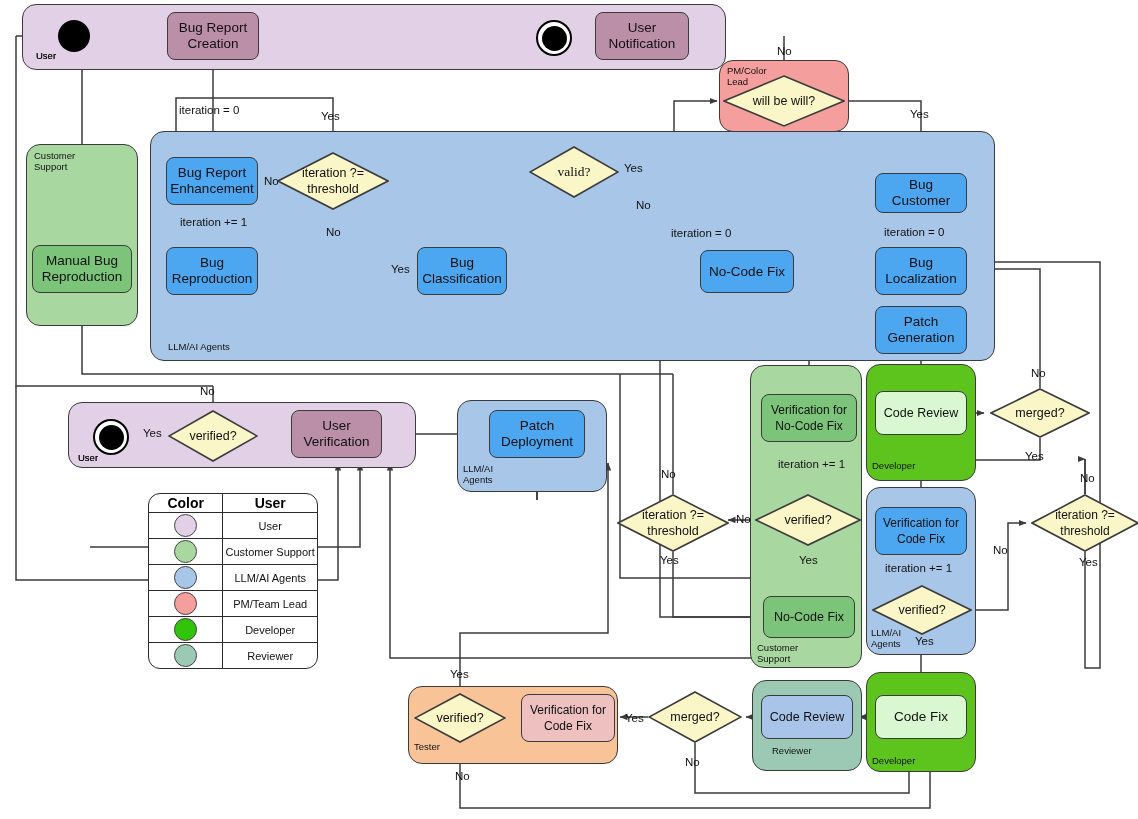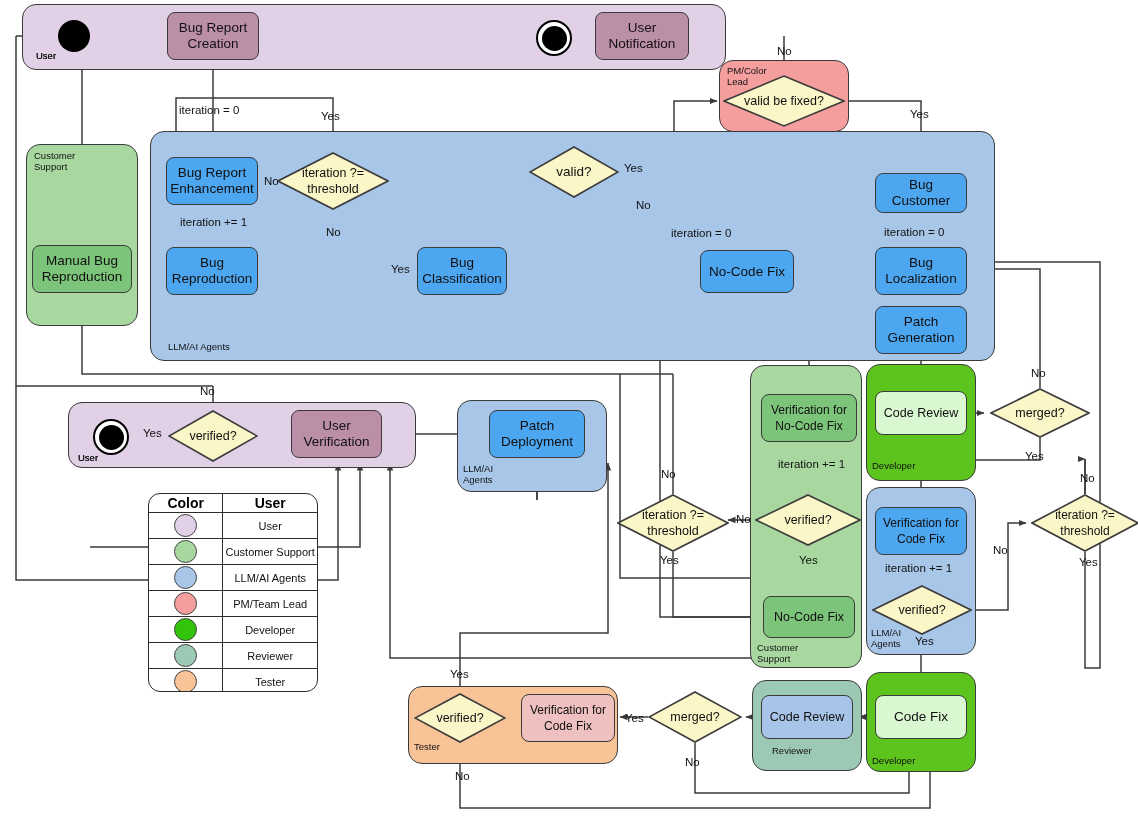--- a/index.html
+++ b/index.html
@@ -236,31 +236,31 @@
   <div class="node" style="left:521px;top:694px;width:94px;height:48px;background:#EFC0C0;white-space:pre-line;font-size:12px;">Verification for
 Code Fix</div>
 
   <div class="diamond" style="left:277px;top:152px;width:112px;height:58px;">
     <svg class="dshape" viewBox="0 0 112 58" preserveAspectRatio="none">
         <polygon points="56,1 111,29 56,57 1,29" fill="#FBF6C8" stroke="#3b3b3b" stroke-width="1.6"></polygon>
       </svg>
     <div class="dtext" style="white-space:pre-line;font-size:12.5px;">iteration ?=
 threshold</div>
   </div>
-  <div class="diamond" style="left:529px;top:146px;width:90px;height:52px;">
+  <div class="diamond" style="left:529px;top:146px;width:90px;height:52px;font-family:Liberation Serif, serif;">
     <svg class="dshape" viewBox="0 0 90 52" preserveAspectRatio="none">
         <polygon points="45,1 89,26 45,51 1,26" fill="#FBF6C8" stroke="#3b3b3b" stroke-width="1.6"></polygon>
       </svg>
     <div class="dtext">valid?</div>
   </div>
   <div class="diamond" style="left:723px;top:75px;width:122px;height:52px;">
     <svg class="dshape" viewBox="0 0 122 52" preserveAspectRatio="none">
         <polygon points="61,1 121,26 61,51 1,26" fill="#FBF6C8" stroke="#3b3b3b" stroke-width="1.6"></polygon>
       </svg>
-    <div class="dtext" style="font-size:12.5px;">valid be fixed?</div>
+    <div class="dtext" style="font-size:12.5px;">will be will?</div>
   </div>
   <div class="diamond" style="left:168px;top:410px;width:90px;height:52px;">
     <svg class="dshape" viewBox="0 0 90 52" preserveAspectRatio="none">
         <polygon points="45,1 89,26 45,51 1,26" fill="#FBF6C8" stroke="#3b3b3b" stroke-width="1.6"></polygon>
       </svg>
     <div class="dtext" style="font-size:12.5px;">verified?</div>
   </div>
   <div class="diamond" style="left:617px;top:494px;width:112px;height:58px;">
     <svg class="dshape" viewBox="0 0 112 58" preserveAspectRatio="none">
         <polygon points="56,1 111,29 56,57 1,29" fill="#FBF6C8" stroke="#3b3b3b" stroke-width="1.6"></polygon>
@@ -333,21 +333,21 @@
   <div class="elabel" style="left:993px;top:544px;">No</div>
   <div class="elabel" style="left:915px;top:635px;">Yes</div>
   <div class="elabel" style="left:625px;top:712px;">Yes</div>
   <div class="elabel" style="left:685px;top:756px;">No</div>
   <div class="elabel" style="left:450px;top:668px;">Yes</div>
   <div class="elabel" style="left:455px;top:770px;">No</div>
 
   <div class="tiny-label" style="left:36px;top:50px;">User</div>
   <div class="tiny-label" style="left:78px;top:452px;">User</div>
 
-  <div class="legend" style="left:148px;top:493px;width:170px;height:199px;">
+  <div class="legend" style="left:148px;top:493px;width:170px;height:176px;">
     <table>
       <thead>
         <tr>
           <th class="cswatch">Color</th>
           <th>User</th>
         </tr>
       </thead>
       <tbody>
         <tr>
           <td class="cswatch"><span class="swatch" style="background:#E1D0E6;"></span></td>

